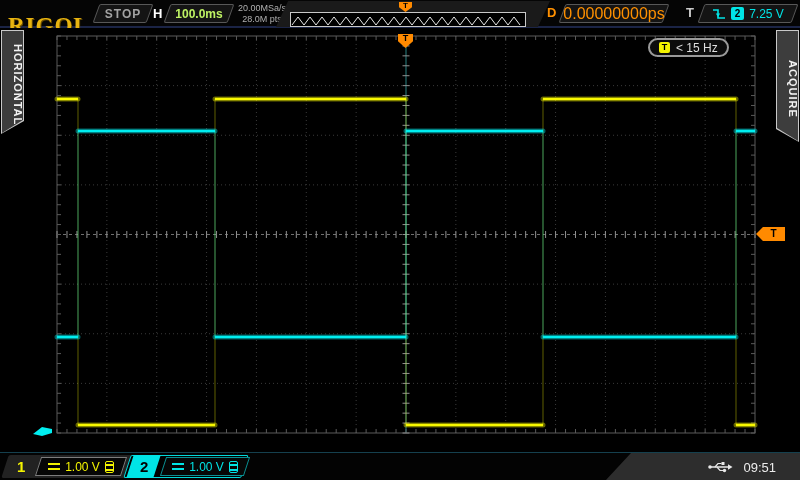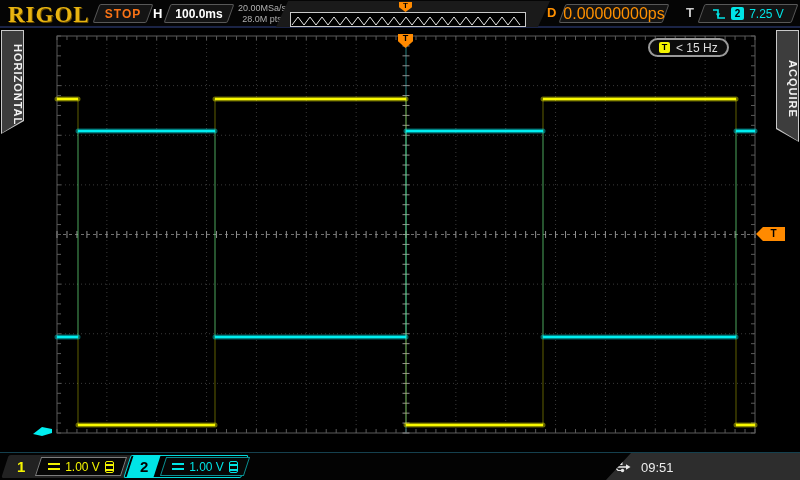--- a/index.html
+++ b/index.html
@@ -3,33 +3,33 @@
 <meta charset="utf-8">
 <style>
   * { margin:0; padding:0; box-sizing:border-box; }
   html,body { background:#000; }
   body { font-family:"Liberation Sans","DejaVu Sans",sans-serif; }
   .scope { position:relative; width:800px; height:480px; background:#000; overflow:hidden; }
 
   
   .header { position:absolute; left:0; top:0; width:800px; height:28px; background:#050505;
             border-bottom:2px solid #1b2446; }
-  .logo { position:absolute; left:8px; top:2px; font-family:"Liberation Serif","DejaVu Serif",serif;
+  .logo { position:absolute; left:8px; top:13px; font-family:"Liberation Serif","DejaVu Serif",serif;
           font-weight:bold; font-size:23px; color:#e8b410; letter-spacing:1px;
           text-shadow:1px 1px 0 #6a4d00; }
   .pbox { position:absolute; height:19px; top:4px; }
   .pbox::before { content:""; position:absolute; inset:0; background:#141414;
                   border:1px solid #585858; transform:skewX(-20deg); border-radius:2px; }
   .pbox .pbx-t { position:relative; display:flex; align-items:center; justify-content:center;
                  height:100%; font-size:12px; }
   .box-stop { left:96px; width:54px; }
-  .box-stop .pbx-t { color:#f97316; font-weight:bold; letter-spacing:1px; }
+  .box-stop .pbx-t { color:#a3a3a3; font-weight:bold; letter-spacing:1px; }
   .hlabel { position:absolute; left:153px; top:6px; color:#fff; font-weight:bold; font-size:13px; }
   .box-tb { left:167px; width:64px; }
-  .box-tb .pbx-t { color:#ffffff; font-weight:bold; font-size:12px; }
+  .box-tb .pbx-t { color:#bef264; font-weight:bold; font-size:12px; }
   .rates { position:absolute; left:234px; top:3px; width:56px; color:#b0b0b0; font-size:9px;
            line-height:11px; text-align:center; }
   .strip-wrap { position:absolute; left:282px; top:1px; width:262px; height:26px; }
   .strip-bg { position:absolute; inset:0; background:#1a1a1a; transform:skewX(-25deg); }
   .strip { position:absolute; left:8px; top:11px; width:236px; height:15px; background:#000;
            border:1px solid #c8c8c8; }
   .strip-tag { position:absolute; left:117px; top:1px; width:13px; height:10px; background:#ff8a00;
                clip-path:polygon(0 0,100% 0,100% 52%,50% 100%,0 52%);
                color:#000; font-size:8px; font-weight:bold; text-align:center; line-height:8px; }
   .dlabel { position:absolute; left:547px; top:5px; color:#ff9000; font-weight:bold; font-size:13px; }
@@ -105,22 +105,22 @@
   .ch2-cell { position:absolute; left:3px; top:0; width:27px; height:23px; background:#00e4e6;
               transform:skewX(-18deg); }
   .ch2-grp .ch-num { left:13px; color:#000; }
   .ch2-grp .chbox { left:36px; width:84px; }
   .ch2-grp .chbox::before { border-color:#0a8f92; }
   .ch2-grp .cicon .l1,.ch2-grp .cicon .l2 { border-color:#00e4e6; }
   .ch2-grp .scale-txt,.ch2-grp .gearbox { color:#00e4e6; }
 
   .status-tray { position:absolute; right:0; top:0; width:195px; height:28px; background:#2d2d2d;
                  clip-path:polygon(26px 0,100% 0,100% 100%,0 100%);
-                 display:flex; align-items:center; gap:10px;
-                 padding-right:11px; }
+                 display:flex; align-items:center; justify-content:flex-end; gap:10px;
+                 padding-right:24px; }
   .clock { color:#ececec; font-size:13px; }
 </style>
 </head>
 <body>
 
 <div class="scope">
 
   <div class="header">
     <div class="logo">RIGOL</div>
 

